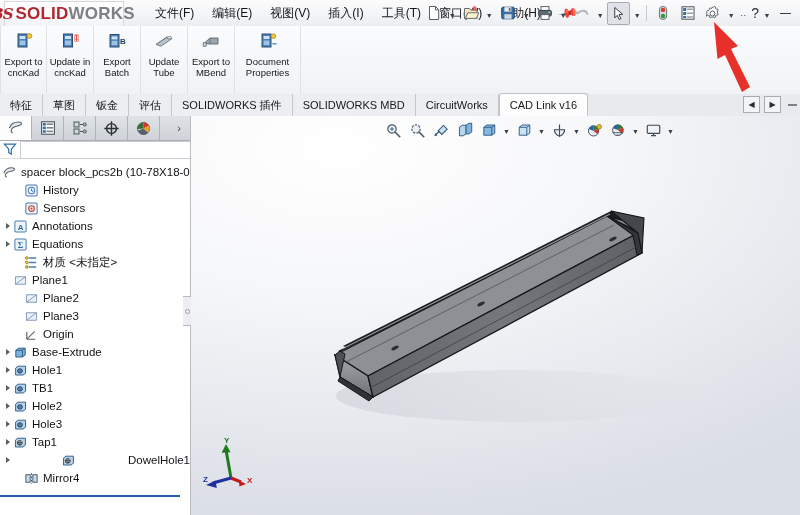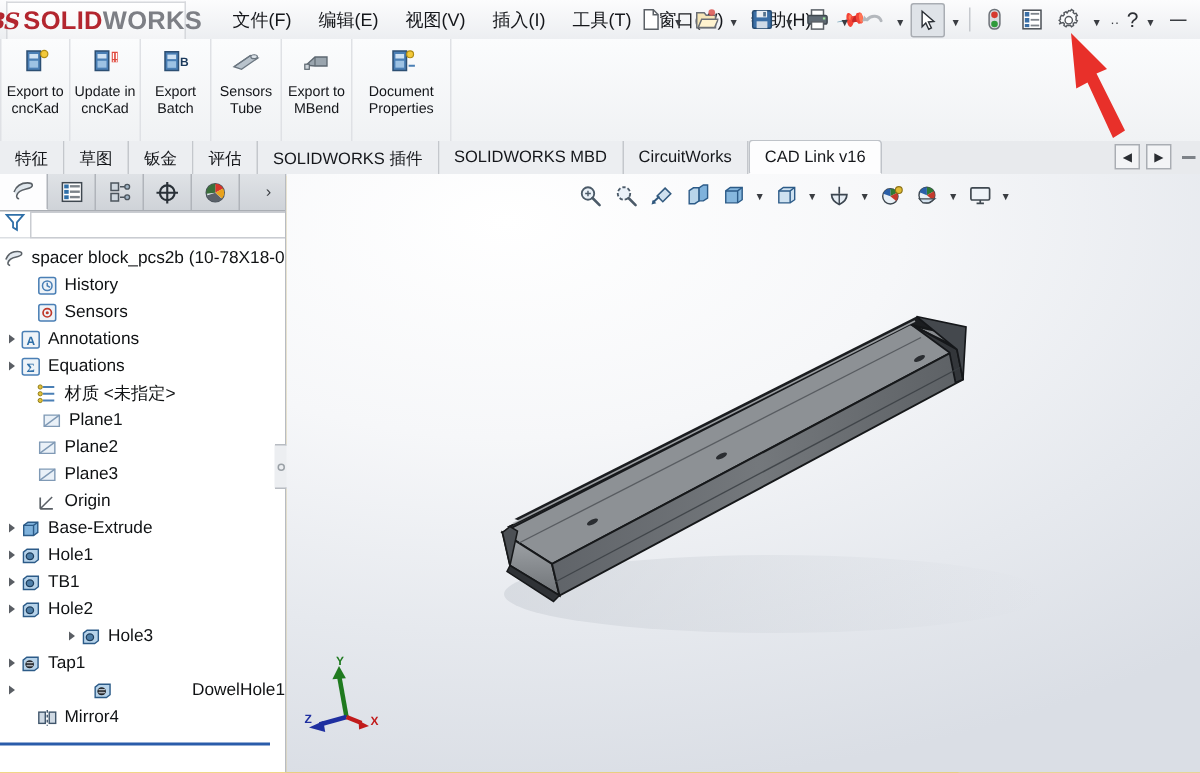--- a/index.html
+++ b/index.html
@@ -332,21 +332,21 @@
       </div>
 
       <div class="rb-btn">
         <span class="rb-ico">
           <svg width="22" height="22" viewBox="0 0 22 22">
               <path d="M3 13.5l11-7.5 5 1.6-11 7.6z" fill="#b9c3cc" stroke="#6b7680" stroke-width=".9"></path>
               <path d="M3 13.5l11-7.5" fill="none" stroke="#6b7680" stroke-width=".8"></path>
               <ellipse cx="16.4" cy="6.8" rx="2.2" ry="1.3" fill="#dde4ea" stroke="#6b7680" stroke-width=".8"></ellipse>
             </svg>
         </span>
-        <span class="rb-lbl">Sensors Tube</span>
+        <span class="rb-lbl">Update Tube</span>
       </div>
 
       <div class="rb-btn">
         <span class="rb-ico">
           <svg width="22" height="22" viewBox="0 0 22 22">
               <path d="M4 12.5l6-5.5h8v6h-8z" fill="#9aa5ae" stroke="#5e6871" stroke-width=".9"></path>
               <path d="M10 7v6" fill="none" stroke="#5e6871" stroke-width=".8"></path>
               <rect x="3.2" y="11.8" width="3" height="3.4" fill="#cdd4da" stroke="#5e6871" stroke-width=".8"></rect>
             </svg>
         </span>
@@ -508,21 +508,21 @@
           <svg width="15" height="15" viewBox="0 0 16 16">
               <path d="M5 3.2h8M5 8h8M5 12.8h8" stroke="#4a7fb5" stroke-width="1.4"></path>
               <circle cx="3" cy="3.2" r="1.5" fill="#e0c13a" stroke="#8f7a12" stroke-width=".7"></circle>
               <circle cx="3" cy="8" r="1.5" fill="#e0c13a" stroke="#8f7a12" stroke-width=".7"></circle>
               <circle cx="3" cy="12.8" r="1.5" fill="#e0c13a" stroke="#8f7a12" stroke-width=".7"></circle>
             </svg>
         </span>
         <span class="tlabel">材质 &lt;未指定&gt;</span>
       </div>
 
-      <div class="tnode" style="padding-left:16px;">
+      <div class="tnode" style="padding-left:2px;">
         <span class="tw"></span>
         <span class="tico">
           <svg width="15" height="15" viewBox="0 0 16 16">
               <path d="M2.6 4h10.8v8H2.6z" fill="#eaf1f8" stroke="#7f99b5" stroke-width="1"></path>
               <path d="M2.6 12L13.4 4" stroke="#7f99b5" stroke-width="1"></path>
             </svg>
         </span>
         <span class="tlabel">Plane1</span>
       </div>
 
@@ -604,21 +604,21 @@
           </span>
         <span class="tico">
           <svg width="15" height="15" viewBox="0 0 16 16">
               <path d="M2.8 5.4l2.6-2h8v7.4l-2.6 2h-8z" fill="#b7d3ea" stroke="#2c5b88" stroke-width="1"></path>
               <ellipse cx="7.4" cy="8.4" rx="2.6" ry="2.4" fill="#4f7fa8" stroke="#1f3f5e" stroke-width=".9"></ellipse>
             </svg>
         </span>
         <span class="tlabel">Hole2</span>
       </div>
 
-      <div class="tnode" style="padding-left:2px;margin-left:40px;">
+      <div class="tnode" style="padding-left:2px;">
         <span class="tw">
             <i class="arr"></i>
           </span>
         <span class="tico">
           <svg width="15" height="15" viewBox="0 0 16 16">
               <path d="M2.8 5.4l2.6-2h8v7.4l-2.6 2h-8z" fill="#b7d3ea" stroke="#2c5b88" stroke-width="1"></path>
               <ellipse cx="7.4" cy="8.4" rx="2.6" ry="2.4" fill="#4f7fa8" stroke="#1f3f5e" stroke-width=".9"></ellipse>
             </svg>
         </span>
         <span class="tlabel">Hole3</span>

